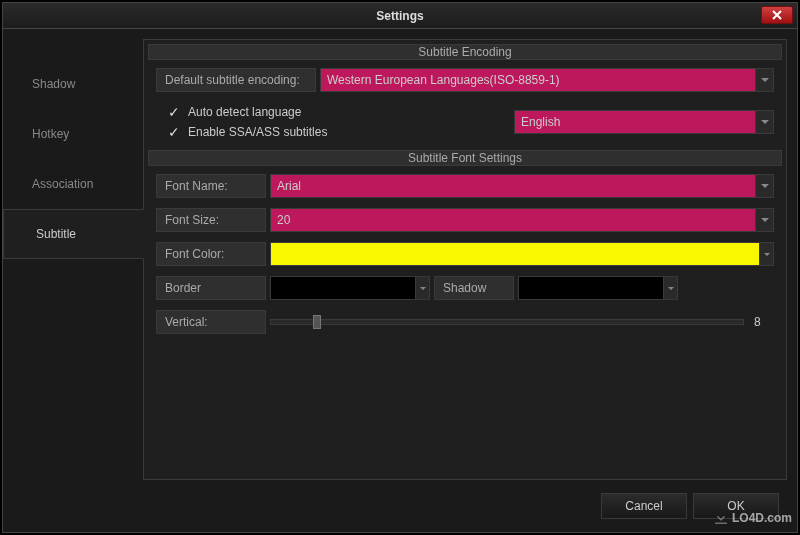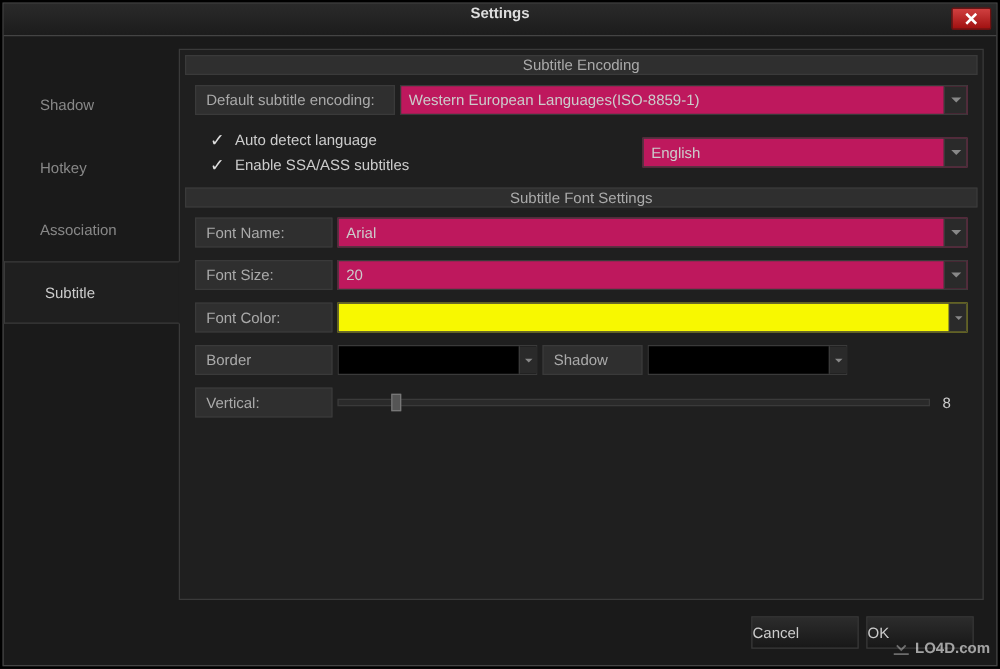--- a/index.html
+++ b/index.html
@@ -1,18 +1,18 @@
 <!DOCTYPE html>
 <html><head>
 <meta charset="utf-8">
 <style>
   * { box-sizing: border-box; margin: 0; padding: 0; font-family: Tahoma, Arial, sans-serif; font-size: 12px; }
   body { background: #000; width: 800px; height: 535px; position: relative; overflow: hidden; }
   .window { position: absolute; left: 2px; top: 2px; width: 796px; height: 531px; background: #1a1a1a; border: 1px solid #444; display: flex; flex-direction: column; }
-  .titlebar { height: 26px; background: linear-gradient(#2a2a2a, #1c1c1c); border-bottom: 1px solid #444; display: flex; align-items: flex-start; justify-content: center; position: relative; }
+  .titlebar { height: 26px; background: linear-gradient(#2a2a2a, #1c1c1c); border-bottom: 1px solid #444; display: flex; align-items: center; justify-content: center; position: relative; }
   .title { color: #ddd; font-weight: bold; }
   .close-btn { position: absolute; right: 4px; top: 3px; width: 32px; height: 18px; background: linear-gradient(#d04040, #a01010); border: 1px solid #701010; display: flex; align-items: center; justify-content: center; cursor: pointer; border-radius: 2px; }
   .close-btn svg { stroke: #fff; stroke-width: 2; }
   .body { flex: 1; display: flex; padding: 10px 10px 0 0; }
   .sidebar { width: 140px; padding-top: 20px; }
   .sidebar-item { height: 50px; display: flex; align-items: center; padding-left: 28px; color: #888; cursor: pointer; border: 1px solid transparent; }
   .sidebar-item.active { color: #ccc; background: #1f1f1f; border: 1px solid #3a3a3a; border-right: 1px solid #1f1f1f; margin-right: -1px; position: relative; z-index: 2; padding-left: 32px; }
   .content { flex: 1; border: 1px solid #3a3a3a; background: #1f1f1f; padding: 4px; display: flex; flex-direction: column; gap: 6px; position: relative; z-index: 1; }
   .section-header { background: #2f2f2f; color: #aaa; text-align: center; padding: 0 0; border: 1px solid #3a3a3a; }
   .row { display: flex; align-items: center; gap: 4px; padding: 2px 8px; }
@@ -24,21 +24,21 @@
   .checkmark { color: #ddd; font-size: 14px; width: 14px; display: inline-block; }
   .check-col { flex: 1; }
   .color-swatch { flex: 1; height: 24px; border: 1px solid #3a3a3a; position: relative; cursor: pointer; }
   .color-swatch .arrow2 { position: absolute; right: 0; top: 0; bottom: 0; width: 14px; background: #2a2a2a; border-left: 1px solid #3a3a3a; display: flex; align-items: center; justify-content: center; }
   .color-swatch .arrow2::after { content: ""; border-left: 3px solid transparent; border-right: 3px solid transparent; border-top: 3px solid #888; }
   .slider-wrap { flex: 1; display: flex; align-items: center; gap: 10px; }
   .slider { flex: 1; height: 6px; background: #2a2a2a; border: 1px solid #3a3a3a; position: relative; cursor: pointer; }
   .slider-thumb { position: absolute; top: -5px; width: 8px; height: 14px; background: #555; border: 1px solid #777; left: 9%; }
   .slider-val { color: #ccc; width: 20px; }
   .buttons { height: 52px; display: flex; align-items: center; justify-content: flex-end; gap: 6px; padding-right: 18px; }
-  .btn { width: 86px; height: 26px; background: linear-gradient(#2c2c2c, #181818); border: 1px solid #3a3a3a; color: #ccc; display: flex; align-items: center; cursor: pointer; }
+  .btn { width: 86px; height: 26px; background: linear-gradient(#2c2c2c, #181818); border: 1px solid #3a3a3a; color: #ccc; display: flex; align-items: center; justify-content: center; cursor: pointer; }
   .watermark { position: absolute; right: 8px; bottom: 8px; color: rgba(255,255,255,0.6); font-size: 16px; font-weight: bold; font-family: Arial, sans-serif; display: flex; align-items: center; gap: 2px; pointer-events: none; }
   .watermark svg { opacity: 0.6; }
 </style>
 </head>
 <body>
 
 <div class="window">
   <div class="titlebar">
     <span class="title">Settings</span>
     <div class="close-btn">

